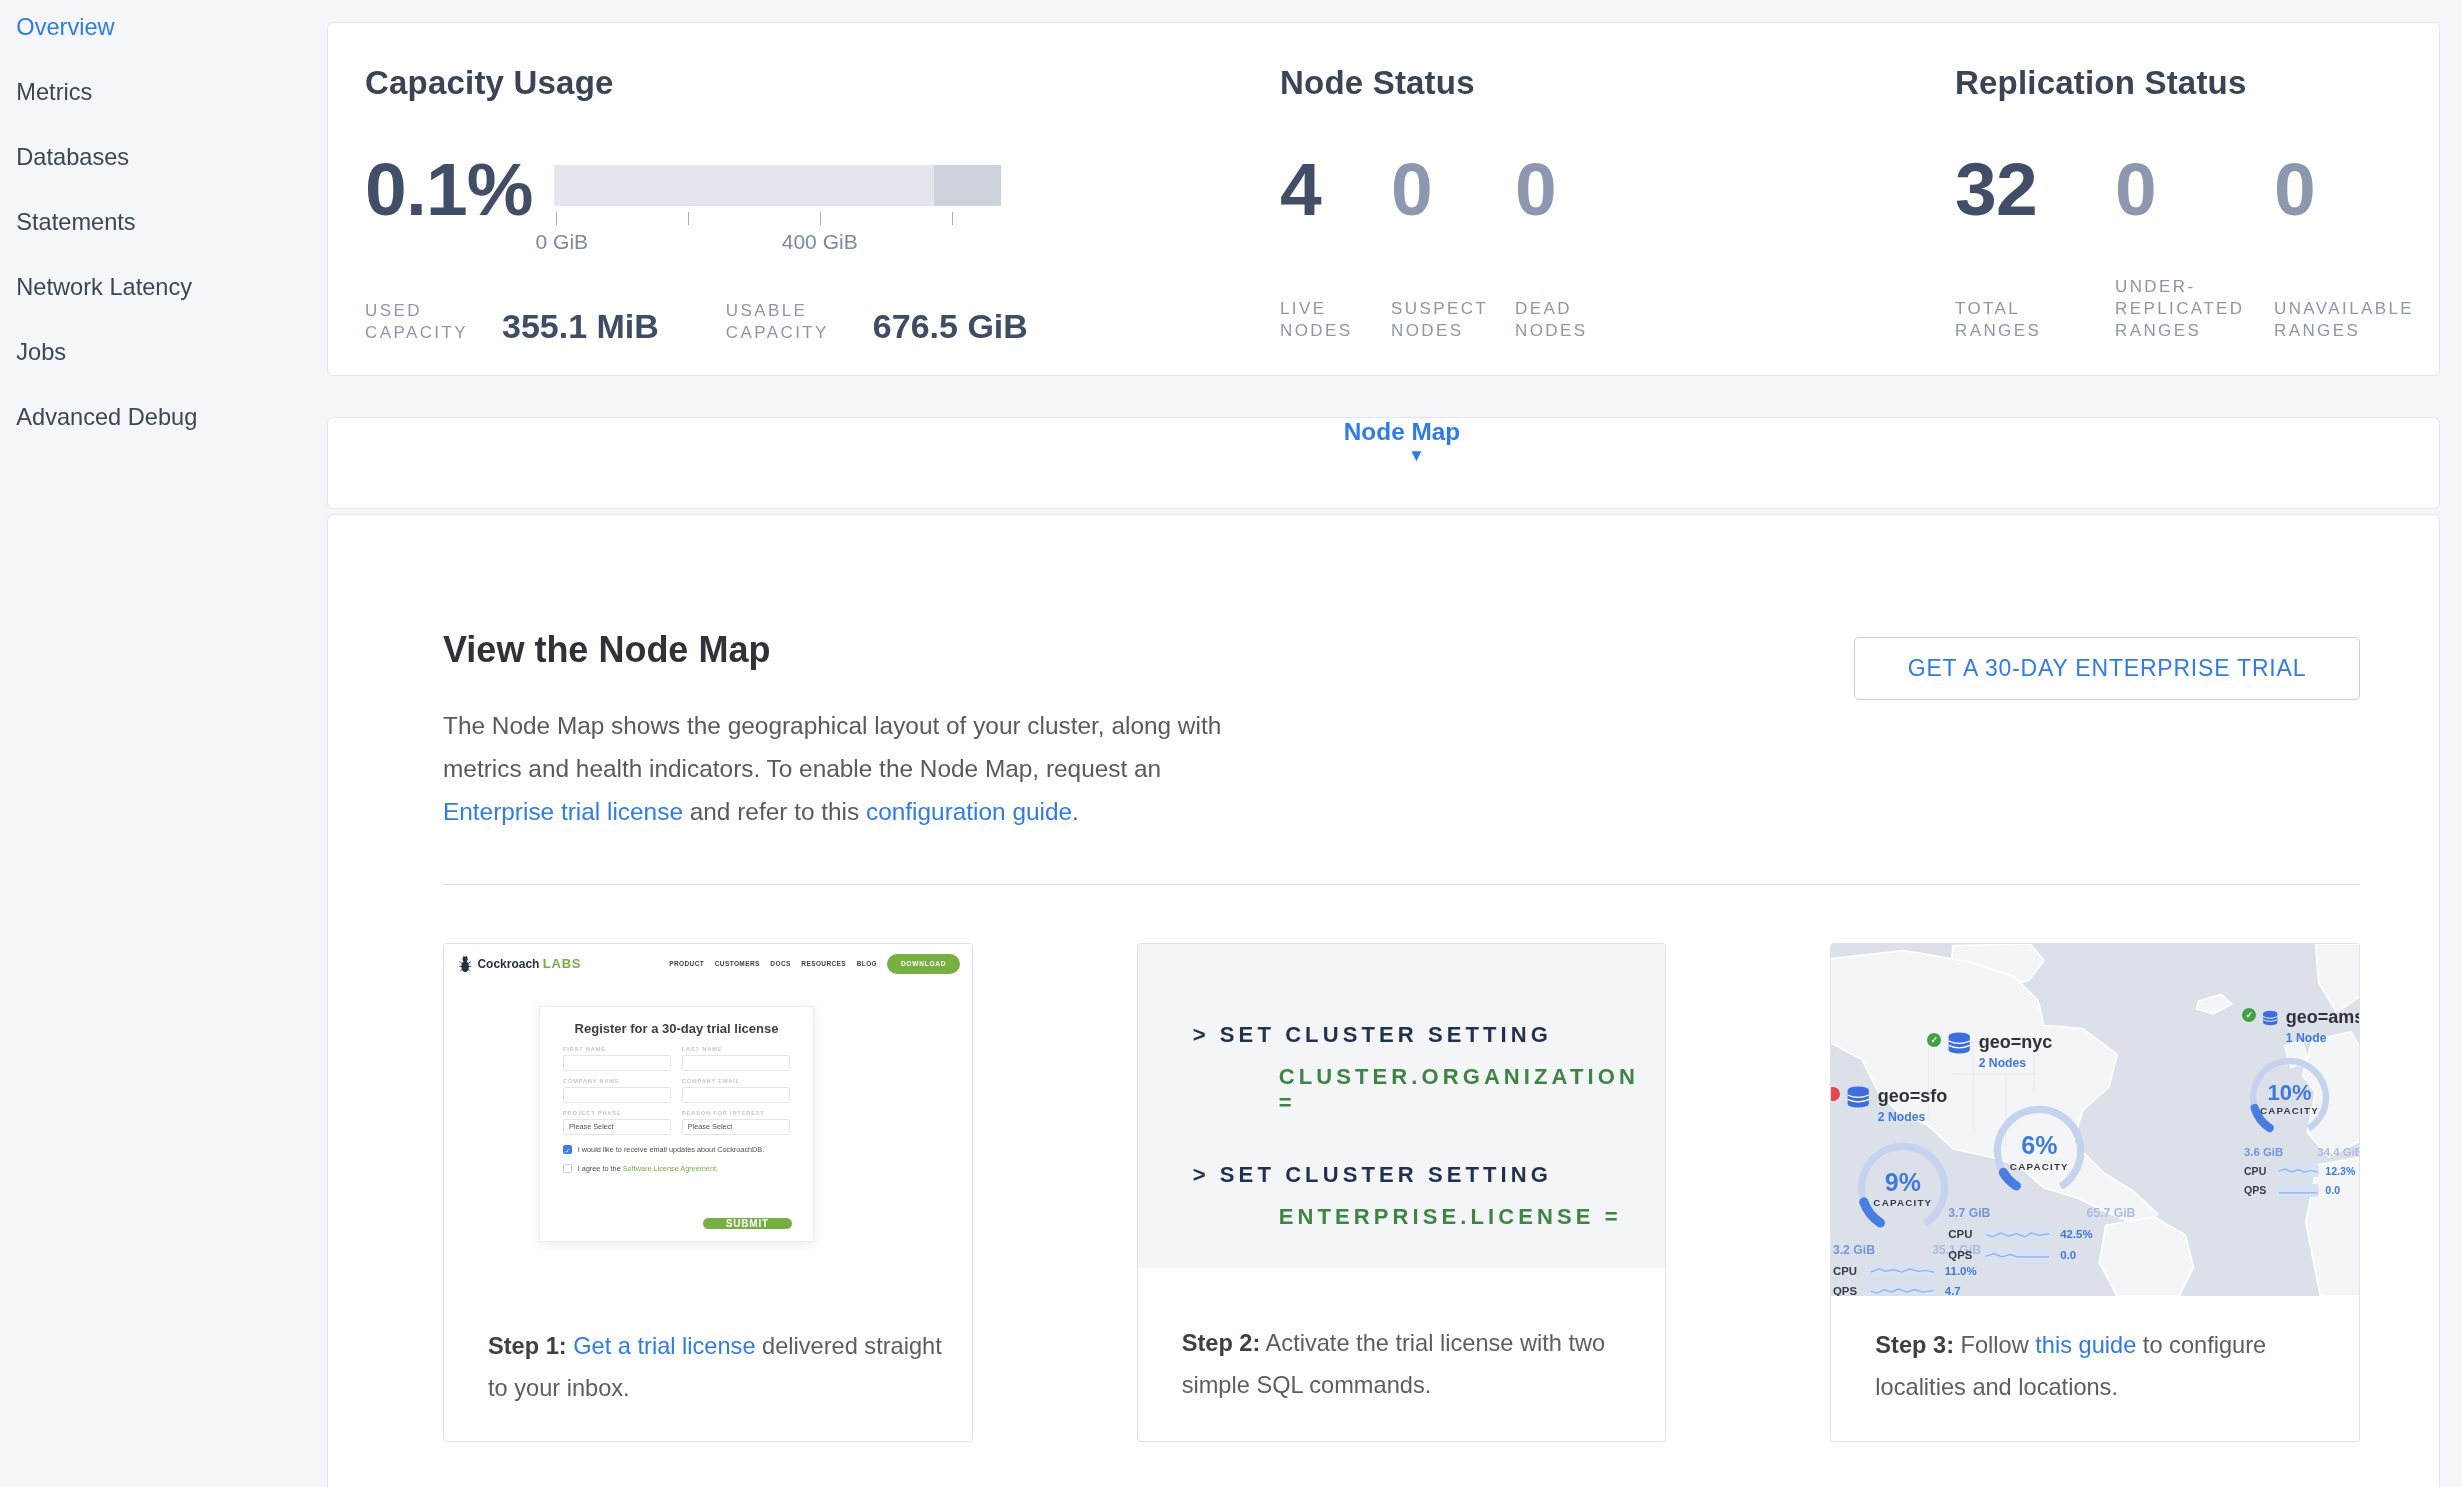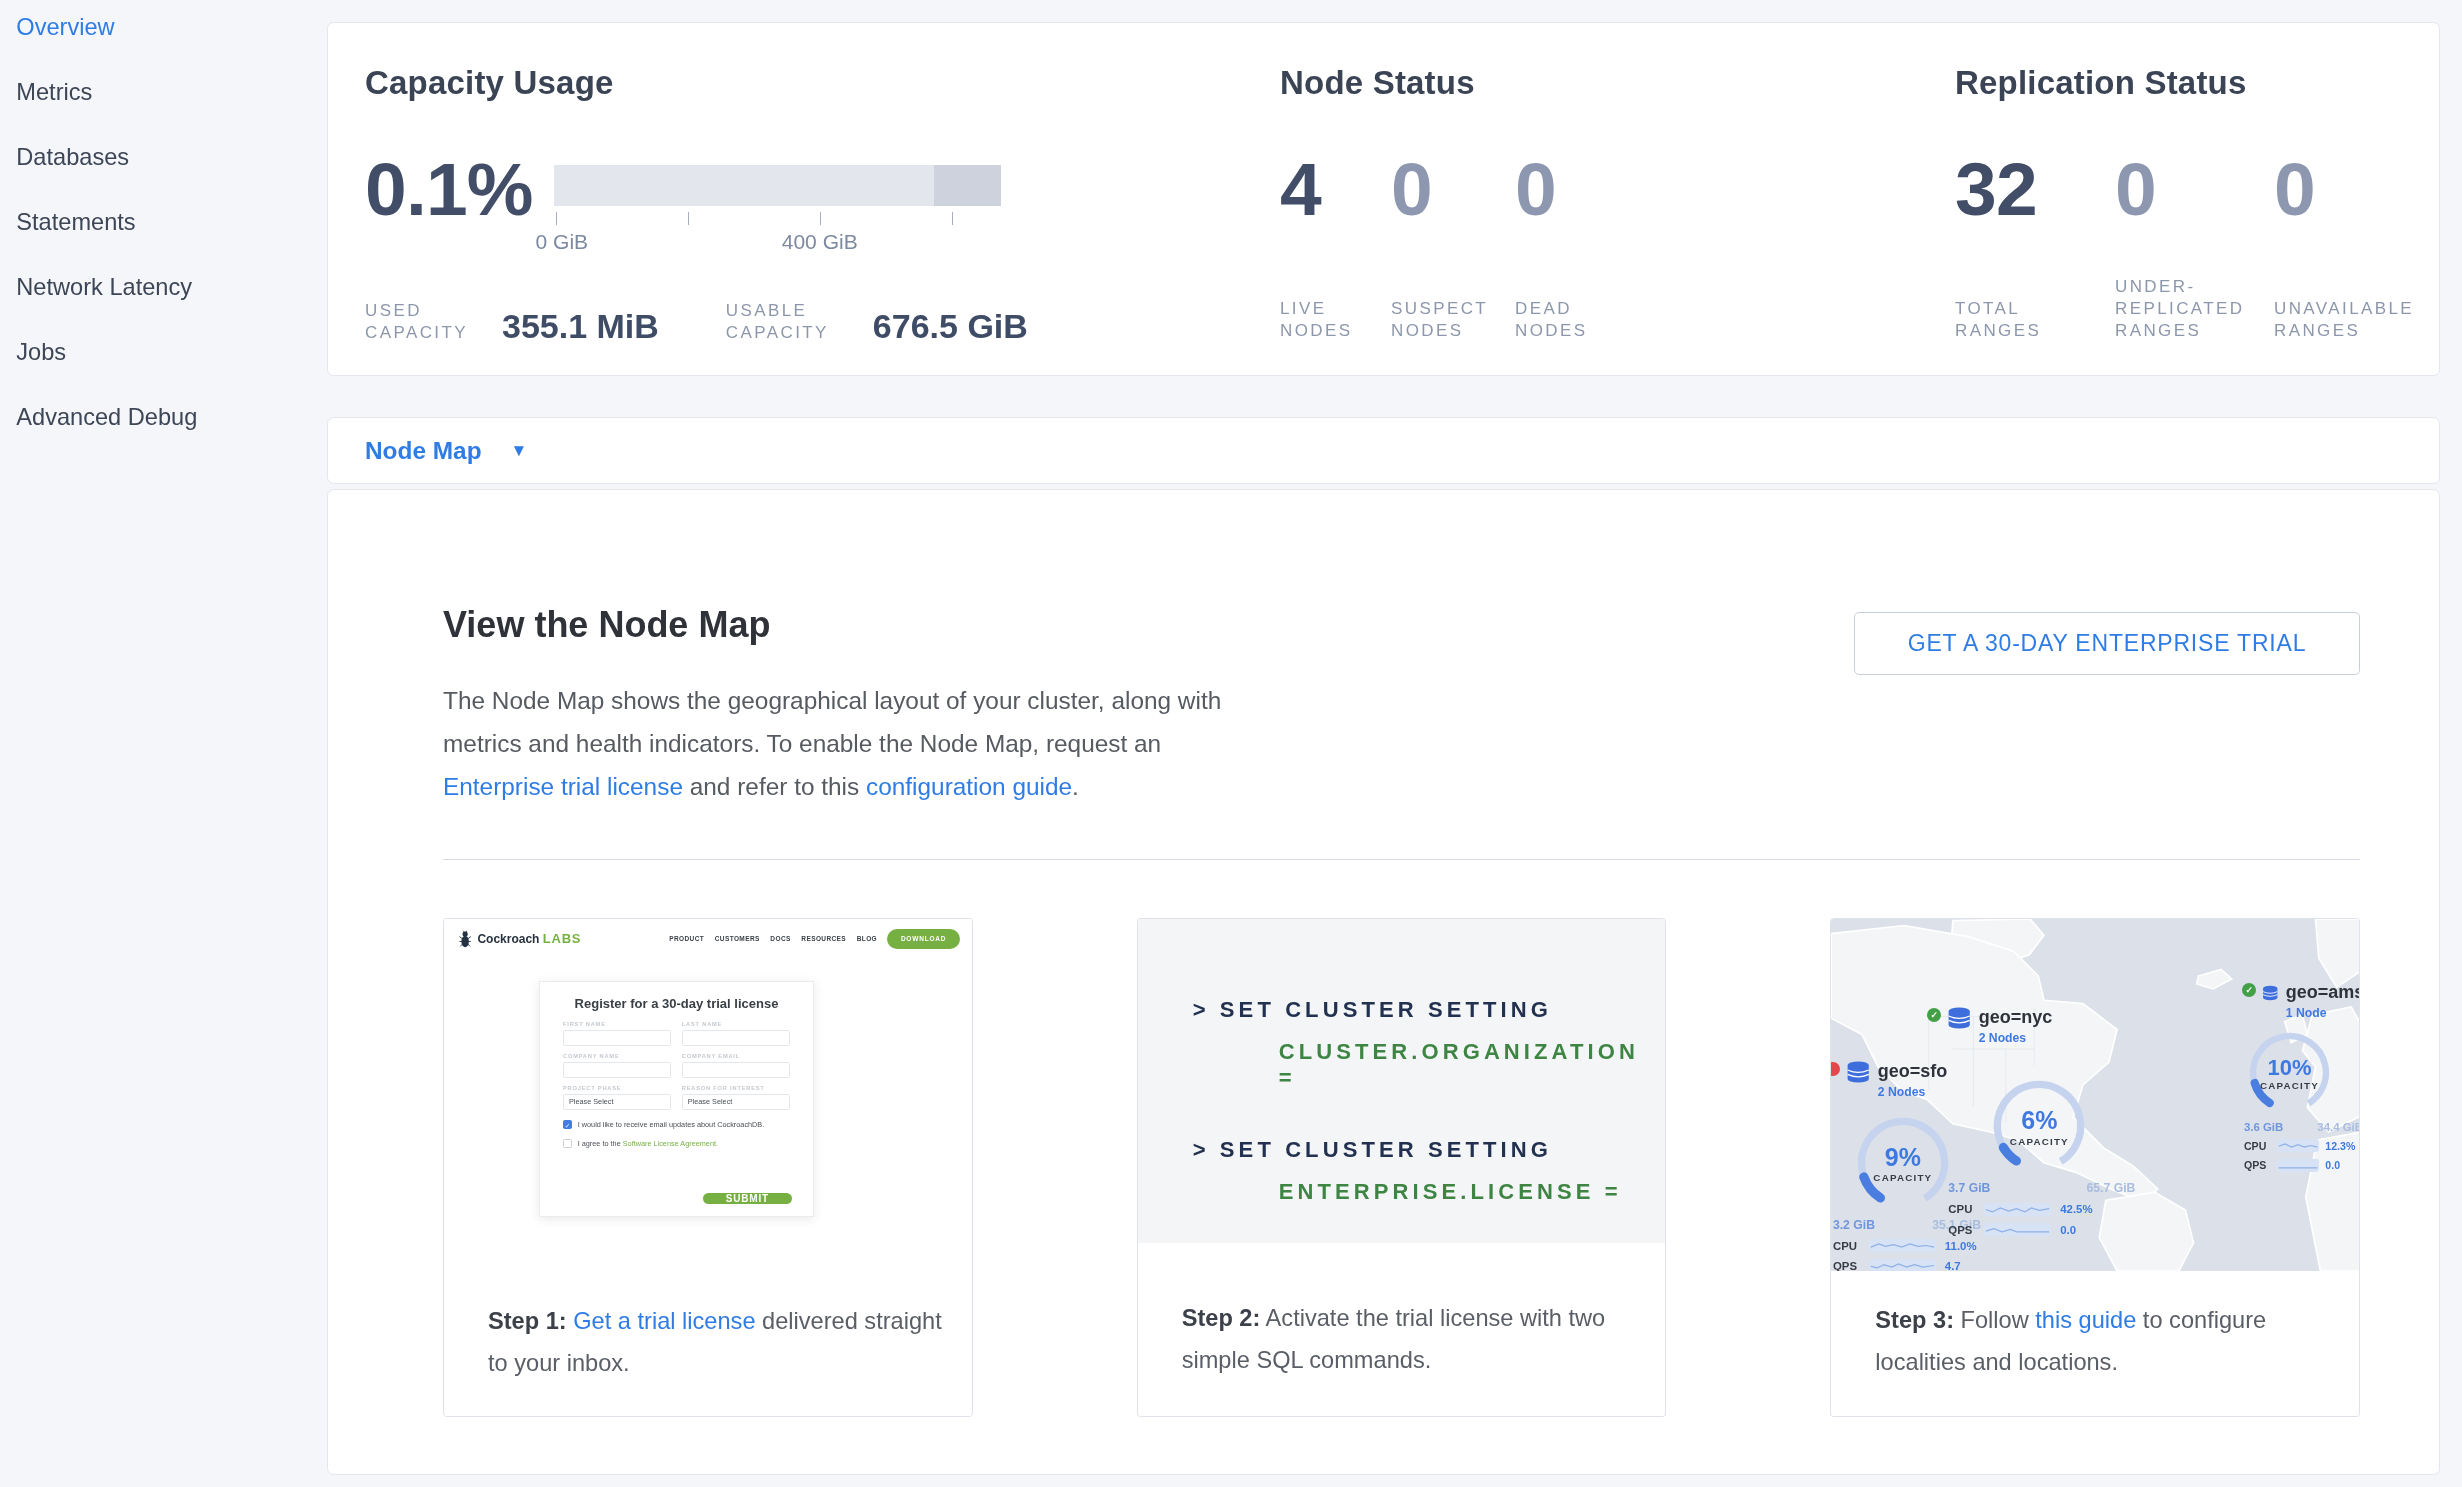--- a/index.html
+++ b/index.html
@@ -42,21 +42,21 @@
   .caps-label { font-size:17px; letter-spacing:2.4px; color:#8d97ab; line-height:22px; font-weight:500; }
   .stat-pair .caps-label { width:134px; }
   .stat-value { font-size:34px; font-weight:600; color:#3f4c66; margin-left:13px; line-height:36px; white-space:nowrap; }
   .metrics { display:flex; margin-top:56px; }
   .metric { display:flex; flex-direction:column; height:184px; }
   .metric .caps-label { margin-top:auto; }
   .m-n1 { width:111px; } .m-n2 { width:124px; }
   .m-r1 { width:160px; } .m-r2 { width:159px; }
   .lw90 { max-width:77px; } .lw130 { max-width:110px; } .lw185 { max-width:150px; }
   
-  .selector-bar { margin-top:41px; height:67px; display:flex; align-items:center; padding-left:37px; cursor:pointer; }
+  .selector-bar { margin-top:41px; height:92px; display:flex; align-items:center; padding-left:37px; cursor:pointer;flex-direction:column; }
   .selector-label { font-size:24.4px; font-weight:600; color:#2f7ce4; }
   .caret { margin-left:29px; font-size:17px; color:#2f7ce4; }
   
   .main-panel { margin-top:4.9px; height:986px; padding:114px 79px 0 115px; }
   .intro { display:flex; justify-content:space-between; align-items:flex-start; }
   .intro h1 { font-size:36px; font-weight:600; color:#2f3239; }
   .intro p { margin-top:33px; width:797px; font-size:24.4px; line-height:43px; color:#565a61; }
   a.lnk { color:#2f7ce4; text-decoration:none; cursor:pointer; }
   .trial-btn { margin-top:8.1px; width:506px; height:63px; background:#fff; border:1.6px solid #c9cfda; border-radius:4.9px;
     color:#2f7ce4; font-size:23px; letter-spacing:0.8px; font-weight:500; font-family:"Liberation Sans",sans-serif; cursor:pointer; }

